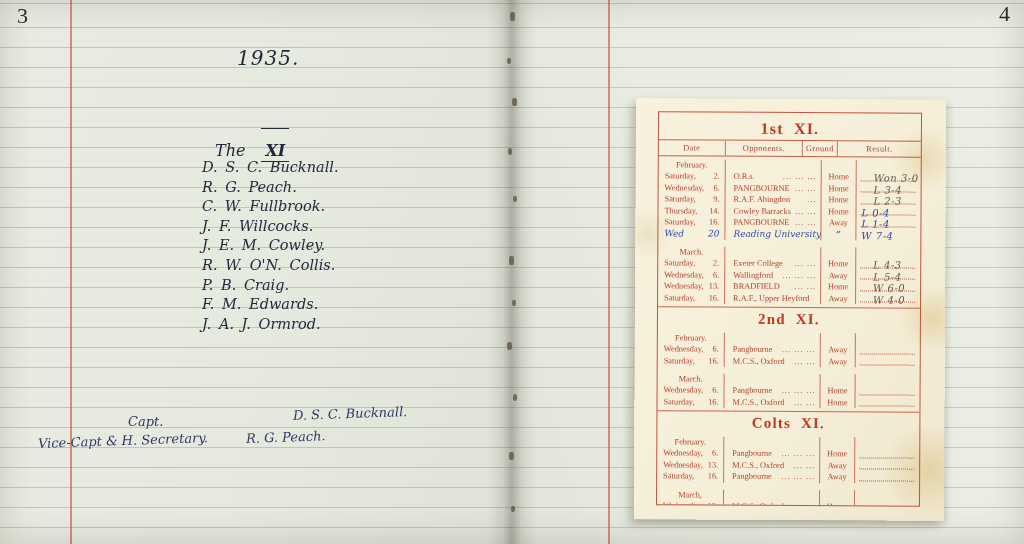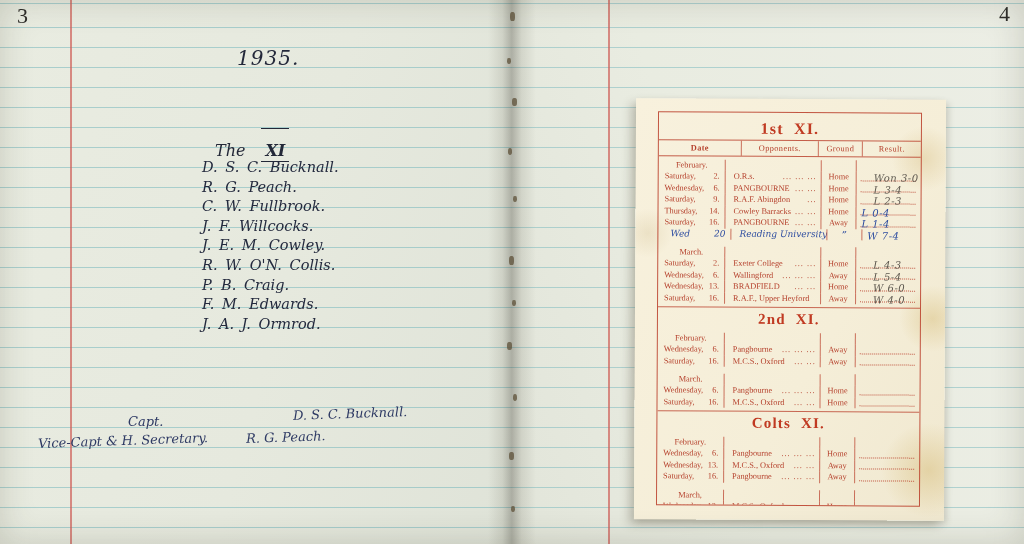--- a/index.html
+++ b/index.html
@@ -77,33 +77,33 @@
   .rows{padding:3px 0;}
   .row{display:flex;align-items:center;height:11.5px;line-height:11.5px;}
   .c1{width:66px;box-sizing:border-box;display:flex;justify-content:space-between;
       padding:0 5px 0 6px;white-space:nowrap;}
   .c2{width:96px;box-sizing:border-box;border-left:1px solid rgba(184,58,38,.7);
       padding:0 4px 0 8px;display:flex;white-space:nowrap;align-self:stretch;align-items:center;text-align:right;}
   .c3{width:35px;box-sizing:border-box;border-left:1px solid rgba(184,58,38,.7);
       text-align:center;align-self:stretch;line-height:11.5px;}
   .c4{flex:1;position:relative;border-left:1px solid rgba(184,58,38,.7);
       align-self:stretch;}
-  .hc1{width:82px;font-weight:bold;}.hc2{width:77px;box-sizing:border-box;border-left:1px solid rgba(184,58,38,.7);align-self:stretch;line-height:15px;}
-  .hc3{width:44px;box-sizing:border-box;border-left:1px solid rgba(184,58,38,.7);align-self:stretch;line-height:15px;}
+  .hc1{width:66px;}.hc2{width:77px;box-sizing:border-box;border-left:1px solid rgba(184,58,38,.7);align-self:stretch;line-height:15px;}
+  .hc3{width:35px;box-sizing:border-box;border-left:1px solid rgba(184,58,38,.7);align-self:stretch;line-height:15px;}
   .hc4{flex:1;box-sizing:border-box;border-left:1px solid rgba(184,58,38,.7);align-self:stretch;line-height:15px;}
   .month-row{height:11px;line-height:11px;}
   .month-row .c1{justify-content:center;padding:0;}
   .month-gap{margin-top:7px;}
   .opp-dots{margin-left:auto;letter-spacing:1px;}
   .dotline{position:absolute;left:4px;right:5px;bottom:2px;border-bottom:1.3px dotted rgba(184,58,38,.85);}
   .result{position:absolute;left:5px;bottom:-1px;font-family:"DejaVu Serif",serif;
       font-style:italic;font-size:10px;white-space:nowrap;letter-spacing:.5px;}
   .result.pencil{color:#5d584f;margin-left:12px;}
   .result.ink{color:#2e4da0;}
-  .row.hand{color:#2e4da0;font-family:"DejaVu Serif",serif;font-style:italic;font-size:9px;padding-left:6px;}
+  .row.hand{color:#2e4da0;font-family:"DejaVu Serif",serif;font-style:italic;font-size:9px;}
   .row.hand .c3{font-size:10px;}
 </style>
 </head>
 <body>
 
 <div class="scan">
 
   <div class="page page-left">
     <div class="margin-line margin-left"></div>
     <div class="pagenum pn-left">3</div>

